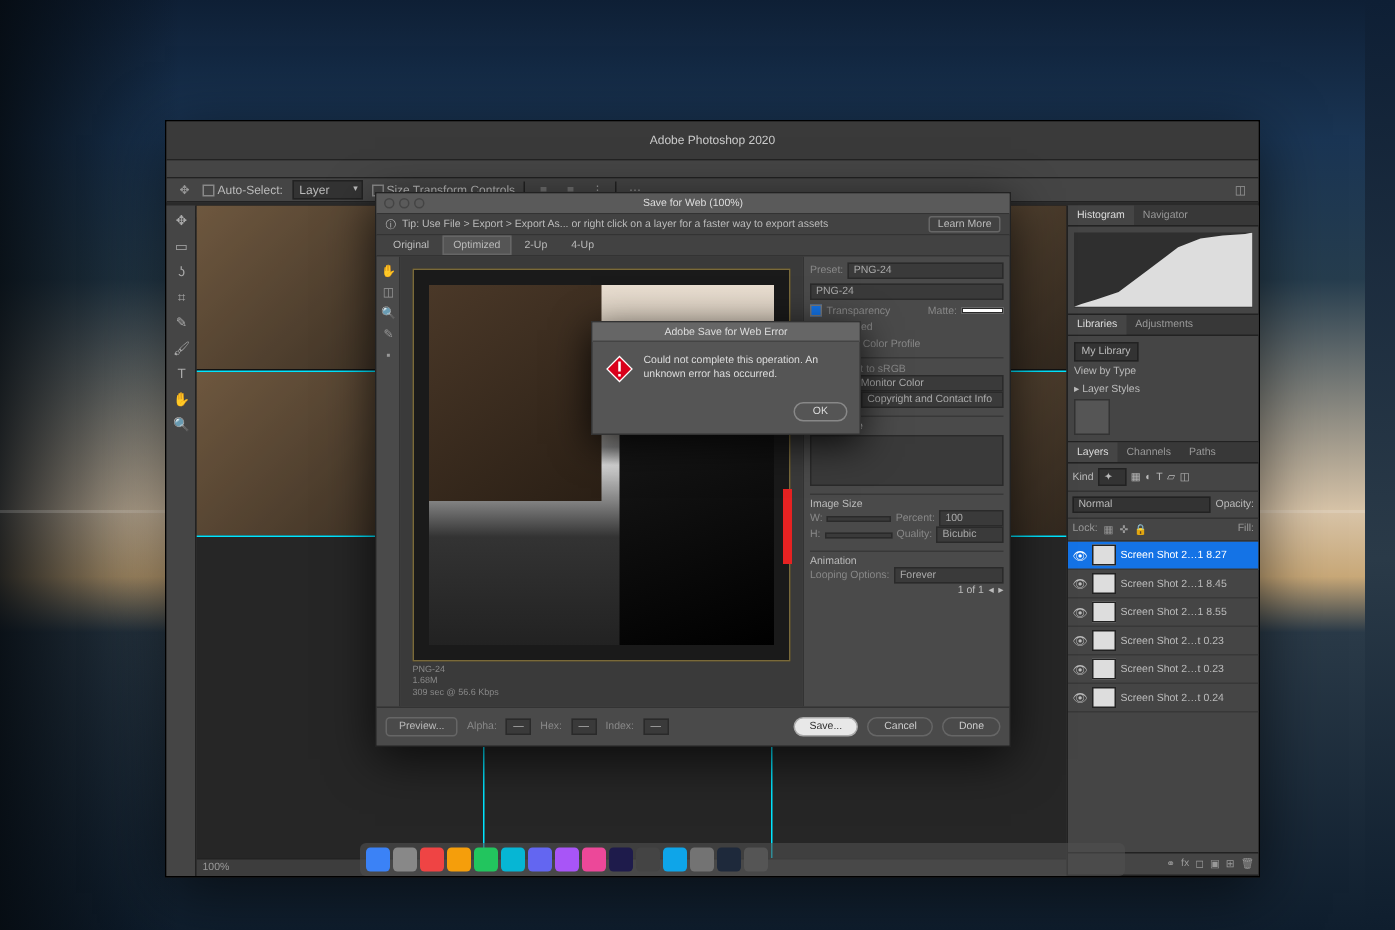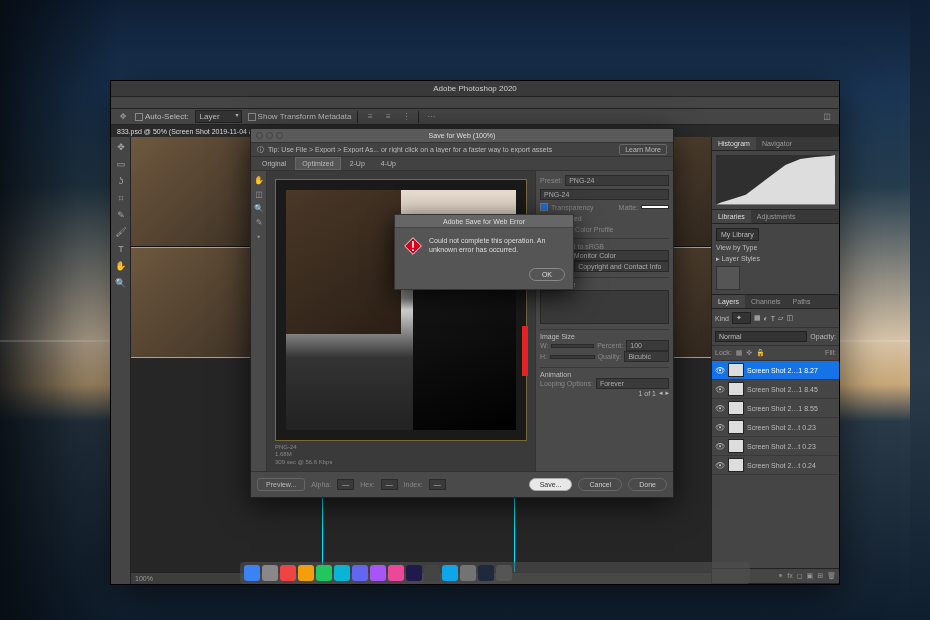--- a/index.html
+++ b/index.html
@@ -7,21 +7,21 @@
 
 
 .wallpaper { position:absolute; inset:0; background:
   linear-gradient(180deg,#0e1f35 0%,#1a3554 15%,#263d4e 30%,#d8c4a8 55%,#c8a878 62%,#2a3a48 68%,#0f1e2e 100%); }
 .wallpaper::before{content:"";position:absolute;left:0;top:0;width:120px;height:100%;background:linear-gradient(90deg,rgba(5,10,15,.85),transparent);}
 .wallpaper::after{content:"";position:absolute;right:0;top:0;width:20px;height:100%;background:linear-gradient(180deg,#0e1f35,#2a3a48 60%,#0f1e2e);}
 .horizon{position:absolute;top:340px;left:0;right:0;height:2px;background:rgba(255,255,255,.15);}
 
 
 .ps { position:absolute; top:80px; left:110px; right:90px; bottom:35px; background:#323232; border:1px solid #000; box-shadow:0 10px 40px rgba(0,0,0,.6); font-size:8px; color:#bbb; }
-.ps-title{height:16px;background:#3a3a3a;border-bottom:1px solid #222;display:flex;align-items:center;justify-content:center;color:#ccc;font-size:8px;}
+.ps-title{height:26px;background:#3a3a3a;border-bottom:1px solid #222;display:flex;align-items:center;justify-content:center;color:#ccc;font-size:8px;}
 .ps-menu{height:12px;background:#454545;border-bottom:1px solid #222;}
 .ps-opt{height:16px;background:#454545;border-bottom:1px solid #222;display:flex;align-items:center;gap:6px;padding:0 6px;}
 .ps-opt .sel{display:flex;align-items:center;gap:2px;}
 .ps-opt .chk{width:8px;height:8px;border:1px solid #888;display:inline-block;}
 .ps-opt .dd{background:#333;border:1px solid #222;padding:1px 21px 1px 4px;position:relative;}
 .ps-opt .dd::after{content:"▾";position:absolute;right:2px;top:0;font-size:6px;}
 .ps-opt .ico{width:12px;height:12px;display:flex;align-items:center;justify-content:center;color:#999;}
 .ps-opt .divider{width:1px;height:12px;background:#222;}
 .ps-tab{height:14px;background:#2a2a2a;border-bottom:1px solid #222;display:flex;align-items:center;padding:0 6px;color:#ddd;font-size:7px;}
 .ps-body{position:absolute;top:56px;left:0;right:0;bottom:0;display:flex;}
@@ -125,21 +125,21 @@
   <div class="ps-menu"></div>
   <div class="ps-opt">
     <span class="ico">✥</span>
     <span class="sel">
         <span class="chk"></span>
         <span>Auto-Select:</span>
       </span>
     <span class="dd">Layer</span>
     <span class="sel">
         <span class="chk"></span>
-        <span>Show Transform Metadata</span>
+        <span>Size Transform Controls</span>
       </span>
     <span class="divider"></span>
     <span class="ico">≡</span>
     <span class="ico">≡</span>
     <span class="ico">⋮</span>
     <span class="divider"></span>
     <span class="ico">⋯</span>
     <span style="margin-left:auto" class="ico">◫</span>
   </div>
   <div class="ps-tab">833.psd @ 50% (Screen Shot 2019-11-04 at 9.25.23 PM, RGB/8)</div>

